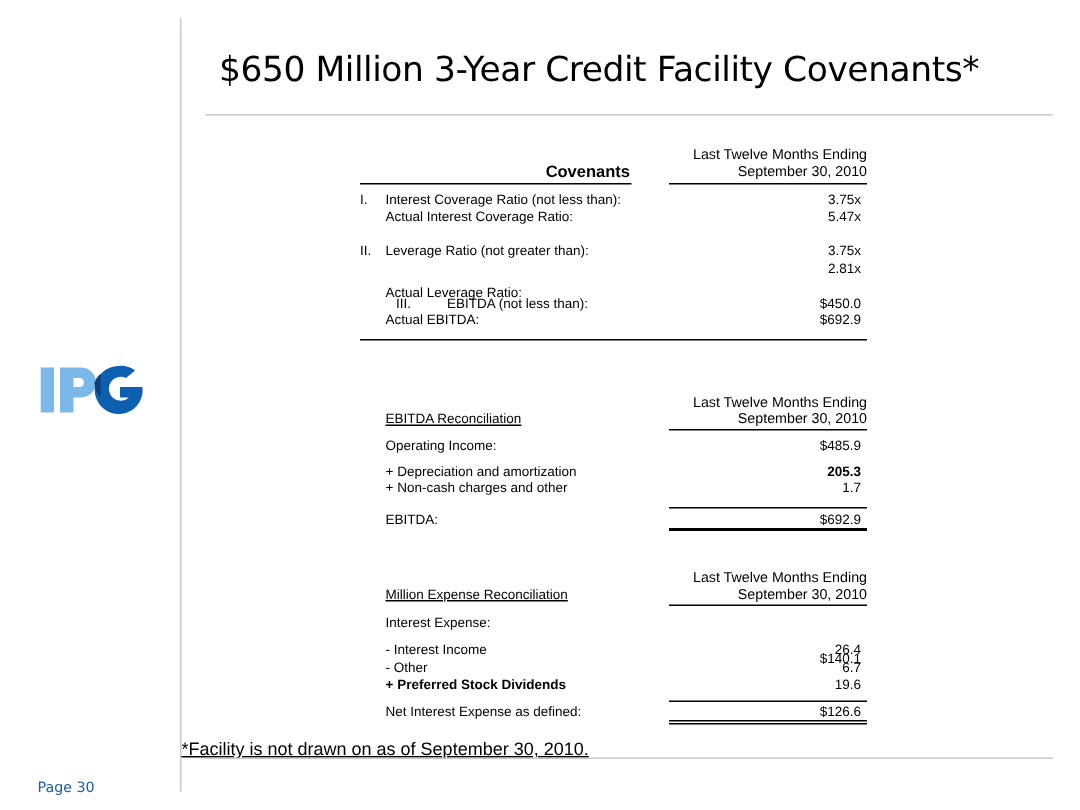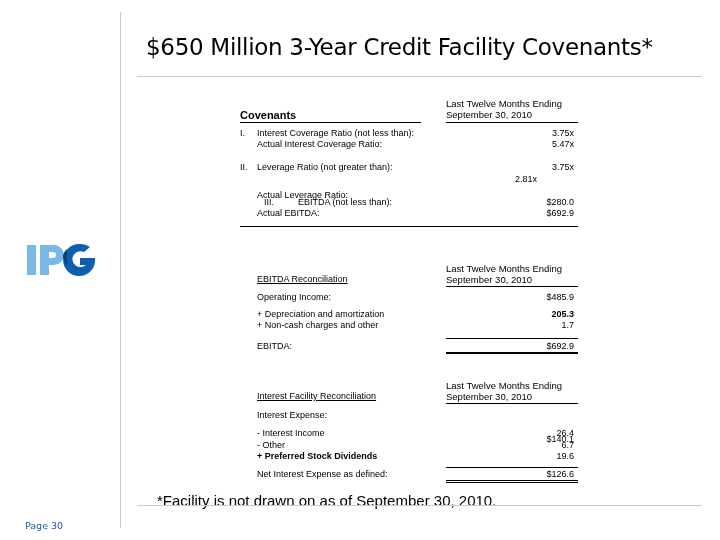--- a/index.html
+++ b/index.html
@@ -3,27 +3,27 @@
 <meta charset="utf-8">
 <style>
   html, body { margin:0; padding:0; background:#ffffff; }
   body { width:720px; height:540px; position:relative; overflow:hidden; font-family:"Liberation Sans", sans-serif; color:#000; }
   .vline { position:absolute; left:120px; top:12px; width:1px; height:516px; background:#c8c8d0; }
   .title { position:absolute; left:146px; top:34px; font-family:"DejaVu Sans", sans-serif; font-size:23px; letter-spacing:-0.3px; white-space:nowrap; }
   .title-rule { position:absolute; left:137px; top:76px; width:565px; height:1px; background:#c8c8d0; }
   .logo { position:absolute; left:27px; top:243px; height:34px; width:70px; }
   .s { position:absolute; font-size:9px; white-space:nowrap; line-height:11px; }
   .r { text-align:right; }
-  .c { text-align:left; }
+  .c { text-align:right; }
   .hdr { font-size:9.5px; }
   .bold { font-weight:bold; font-size:11px; }
   .u { text-decoration:underline;text-align:right; }
   .rule { position:absolute; height:1px; background:#000; }
   .foot-rule { position:absolute; left:137px; top:505px; width:565px; height:1px; background:#c8c8d0; }
-  .footnote { position:absolute; left:157px; top:492px; font-size:15px; white-space:nowrap; }
+  .footnote { position:absolute; left:121px; top:492px; font-size:12px; white-space:nowrap;text-decoration:underline; }
   .units { position:absolute; left:139px; top:510px; font-size:10px; white-space:nowrap;margin-top:44px; }
   .page { position:absolute; left:25px; top:520px; font-size:9.5px; color:#1a5aa8; font-family:"DejaVu Sans", sans-serif; }
 </style>
 </head>
 <body>
 
 <div class="vline"></div>
 
 <div class="title">$650 Million 3-Year Credit Facility Covenants*</div>
 <div class="title-rule"></div>
@@ -47,27 +47,27 @@
   <div class="s r" style="left:478px; top:128px; width:96px;">3.75x</div>
   <div class="s" style="left:257px; top:139px;">Actual Interest Coverage Ratio:</div>
   <div class="s r" style="left:478px; top:139px; width:96px;">5.47x</div>
 </div>
 
 <div>
   <div class="s" style="left:240px; top:162px;">II.</div>
   <div class="s" style="left:257px; top:162px;">Leverage Ratio (not greater than):</div>
   <div class="s r" style="left:478px; top:162px; width:96px;">3.75x</div>
   <div class="s" style="left:257px; top:190px;">Actual Leverage Ratio:</div>
-  <div class="s r" style="left:478px; top:174px; width:96px;text-align:center;">2.81x</div>
+  <div class="s r" style="left:478px; top:174px; width:96px;">2.81x</div>
 </div>
 
 <div>
   <div class="s" style="left:240px; top:197px;padding-left:24px;">III.</div>
   <div class="s" style="left:257px; top:197px;padding-left:41px;">EBITDA (not less than):</div>
-  <div class="s r" style="left:478px; top:197px; width:96px;">$280.0</div>
+  <div class="s r" style="left:478px; top:197px; width:96px;">$450.0</div>
   <div class="s" style="left:257px; top:208px;">Actual EBITDA:</div>
   <div class="s r" style="left:478px; top:208px; width:96px;">$692.9</div>
 </div>
 <div class="rule" style="left:240px; top:226px; width:338px;"></div>
 
 <div class="s u" style="left:257px; top:274px;">EBITDA Reconciliation</div>
 <div class="s hdr c" style="left:446px; top:263px; width:132px;">Last Twelve Months Ending</div>
 <div class="s hdr c" style="left:446px; top:274px; width:132px;">September 30, 2010</div>
 <div class="rule" style="left:446px; top:286px; width:132px;"></div>
 
@@ -77,21 +77,21 @@
 <div class="s" style="left:257px; top:309px;">+ Depreciation and amortization</div>
 <div class="s r" style="left:478px; top:309px; width:96px;font-weight:bold;">205.3</div>
 <div class="s" style="left:257px; top:320px;">+ Non-cash charges and other</div>
 <div class="s r" style="left:478px; top:320px; width:96px;">1.7</div>
 
 <div class="rule" style="left:446px; top:338px; width:132px;"></div>
 <div class="s" style="left:257px; top:341px;">EBITDA:</div>
 <div class="s r" style="left:478px; top:341px; width:96px;">$692.9</div>
 <div class="rule" style="left:446px; top:352px; width:132px; height:2px;"></div>
 
-<div class="s u" style="left:257px; top:391px;">Interest Facility Reconciliation</div>
+<div class="s u" style="left:257px; top:391px;">Million Expense Reconciliation</div>
 <div class="s hdr c" style="left:446px; top:380px; width:132px;">Last Twelve Months Ending</div>
 <div class="s hdr c" style="left:446px; top:391px; width:132px;">September 30, 2010</div>
 <div class="rule" style="left:446px; top:403px; width:132px;"></div>
 
 <div class="s" style="left:257px; top:410px;">Interest Expense:</div>
 <div class="s r" style="left:478px; top:434px; width:96px;">$140.1</div>
 
 <div class="s" style="left:257px; top:428px;">-  Interest Income</div>
 <div class="s r" style="left:478px; top:428px; width:96px;">26.4</div>
 <div class="s" style="left:257px; top:440px;">-  Other</div>

